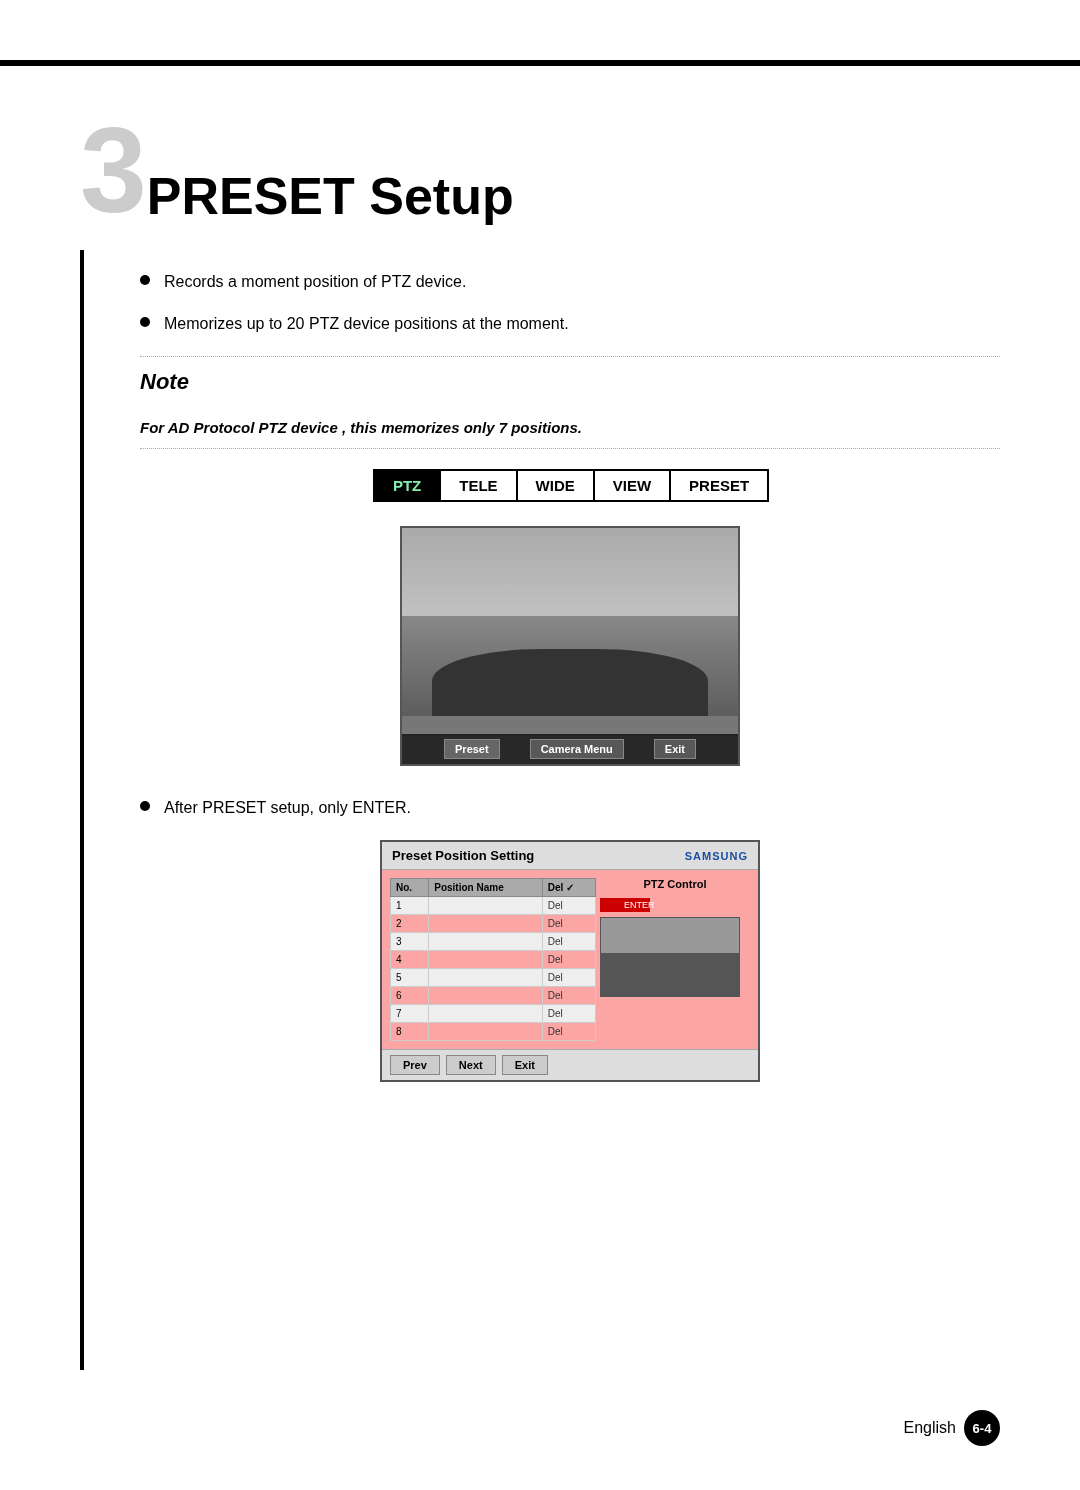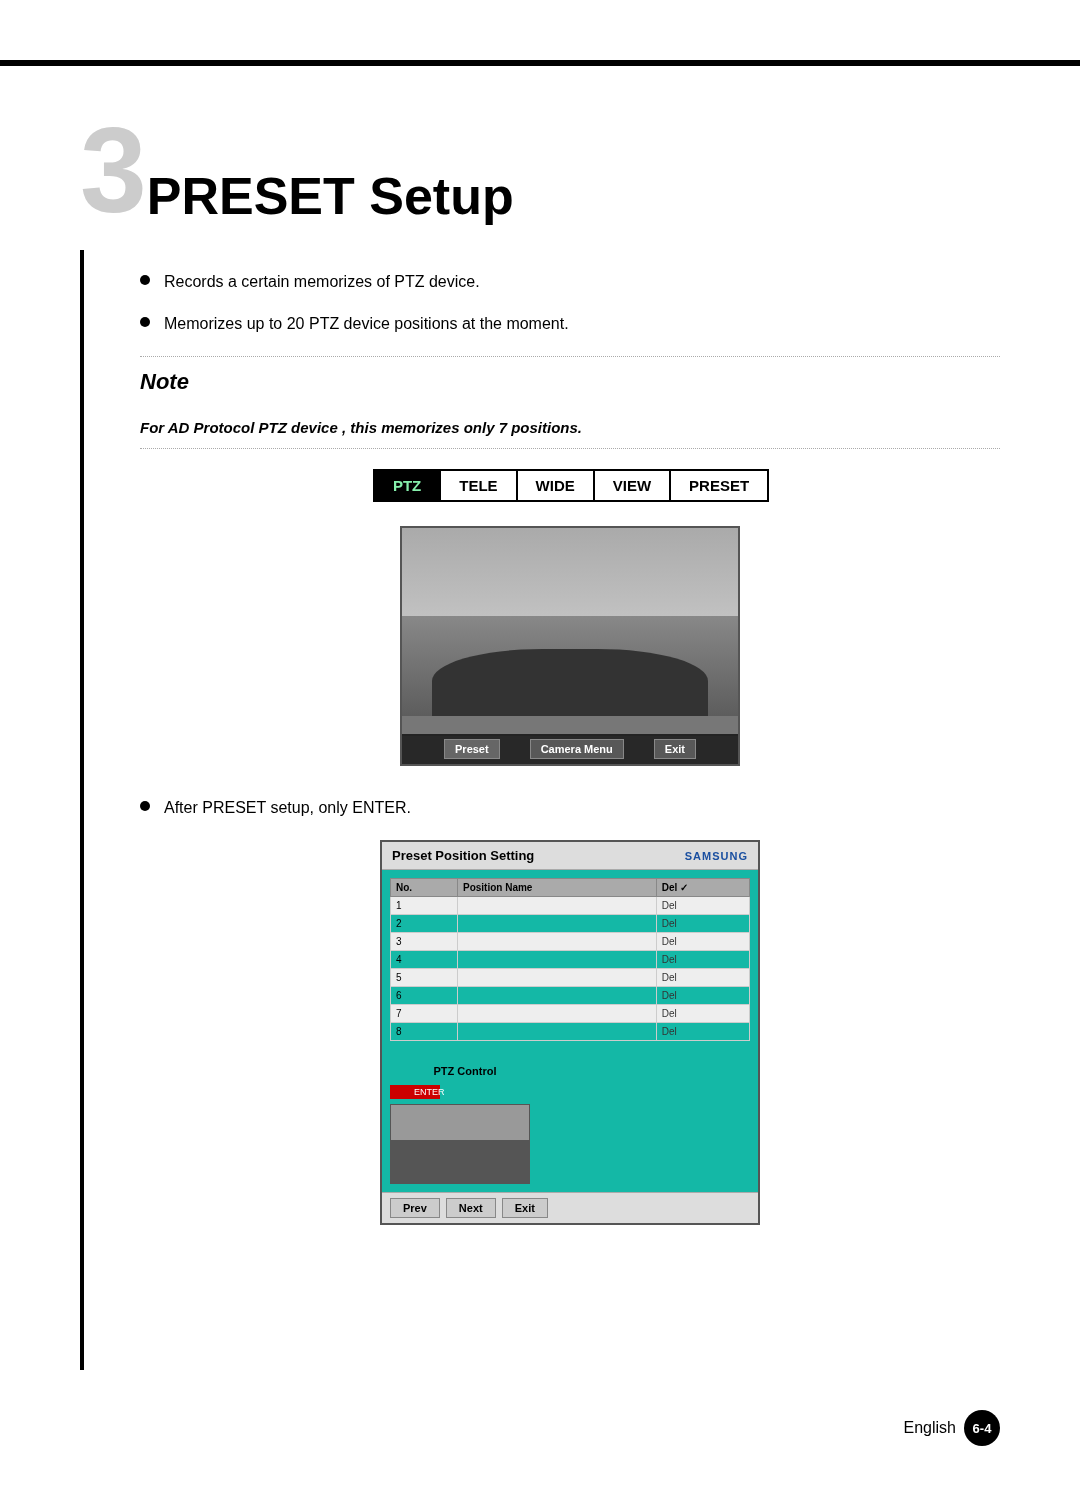--- a/index.html
+++ b/index.html
@@ -192,21 +192,21 @@
       border: 1px solid #888;
     }
 
     .screen-btn.active {
       background: #666666;
     }
 
     .preset-dialog {
       width: 380px;
       border: 2px solid #555555;
-      background: #14b8a6;
+      background: #fca5a5;
       margin: 0 auto;
     }
 
     .preset-dialog-header {
       background: #dddddd;
       padding: 6px 10px;
       display: flex;
       justify-content: space-between;
       align-items: center;
       border-bottom: 1px solid #aaaaaa;
@@ -220,22 +220,21 @@
     .samsung-logo {
       font-size: 11px;
       font-weight: bold;
       letter-spacing: 1px;
       color: #1a4fa0;
     }
 
     .preset-dialog-body {
       display: flex;
       padding: 8px;
-      gap: 24px;
-      flex-direction: column;
+      gap: 4px;
     }
 
     .preset-table-section {
       flex: 1;
     }
 
     .preset-table {
       width: 100%;
       border-collapse: collapse;
       font-size: 11px;
@@ -365,21 +364,21 @@
     <span class="chapter-number">3</span>
     <span class="chapter-title">PRESET Setup</span>
   </div>
 
   <div class="left-bar"></div>
 
   <div class="content-area">
 
     <div class="bullet-item">
       <div class="bullet-dot"></div>
-      <span>Records a certain memorizes of PTZ device.</span>
+      <span>Records a moment position of PTZ device.</span>
     </div>
 
     <div class="bullet-item">
       <div class="bullet-dot"></div>
       <span>Memorizes up to 20 PTZ device positions at the moment.</span>
     </div>
 
     <div class="note-section">
       <div class="note-title">Note</div>
       <div class="note-text">For AD Protocol PTZ device , this memorizes only 7 positions.</div>

